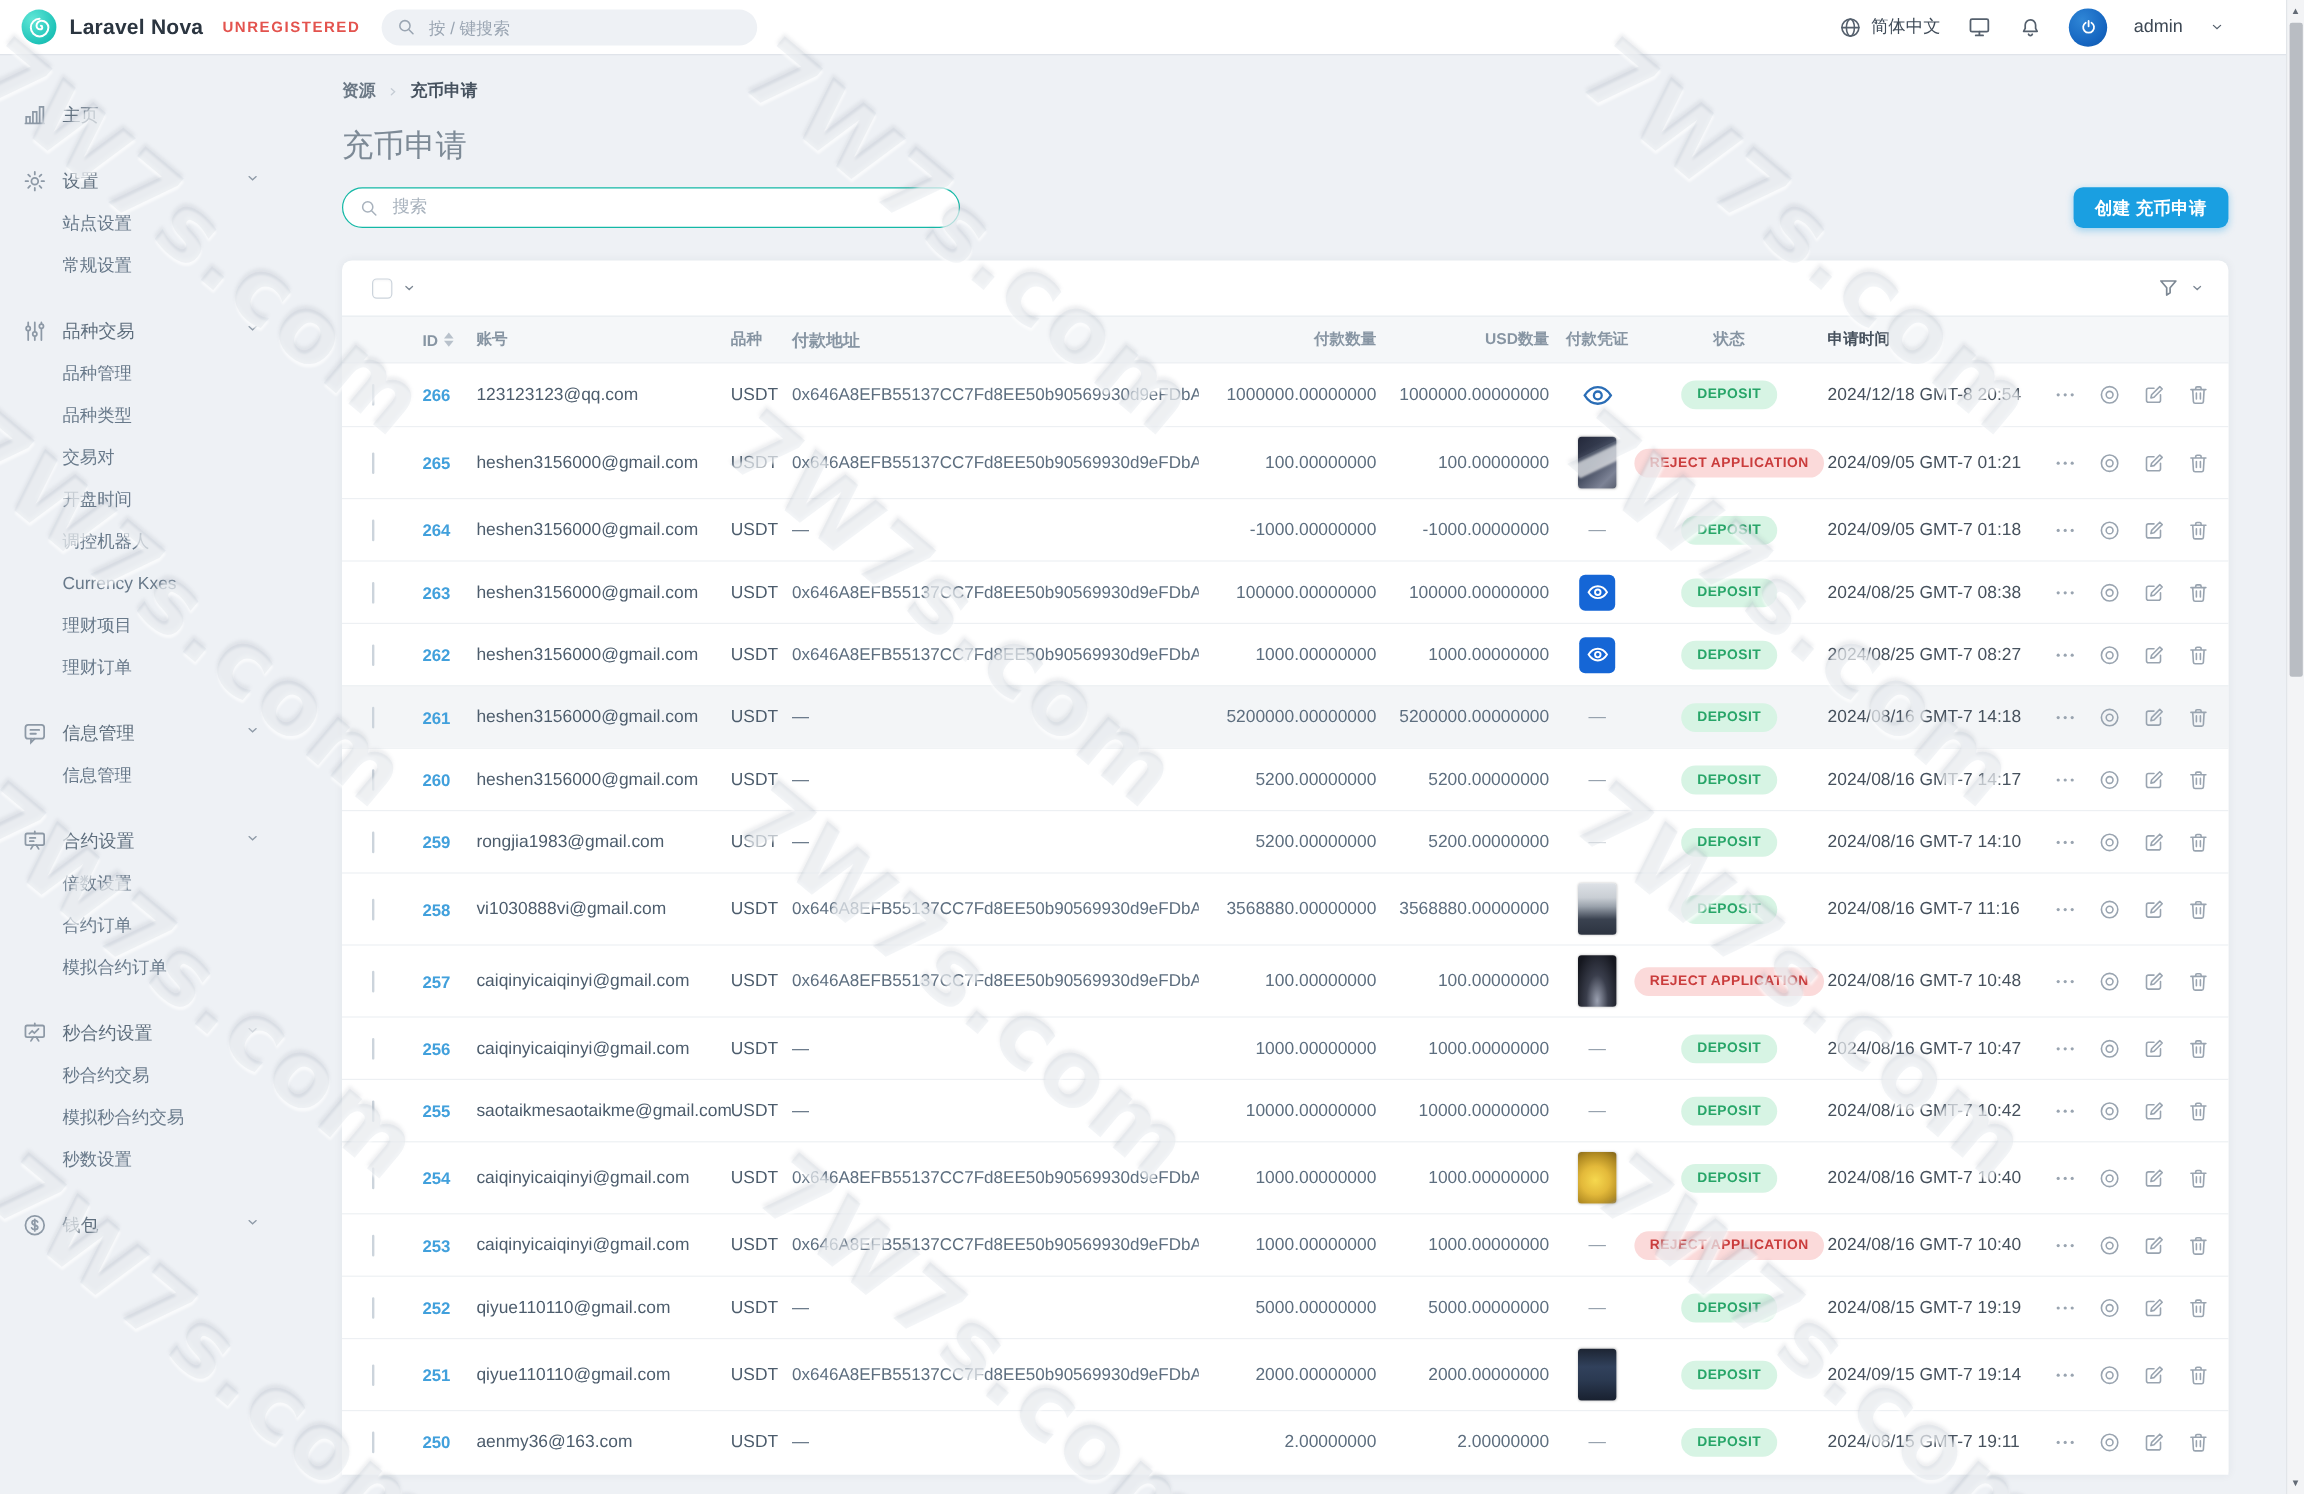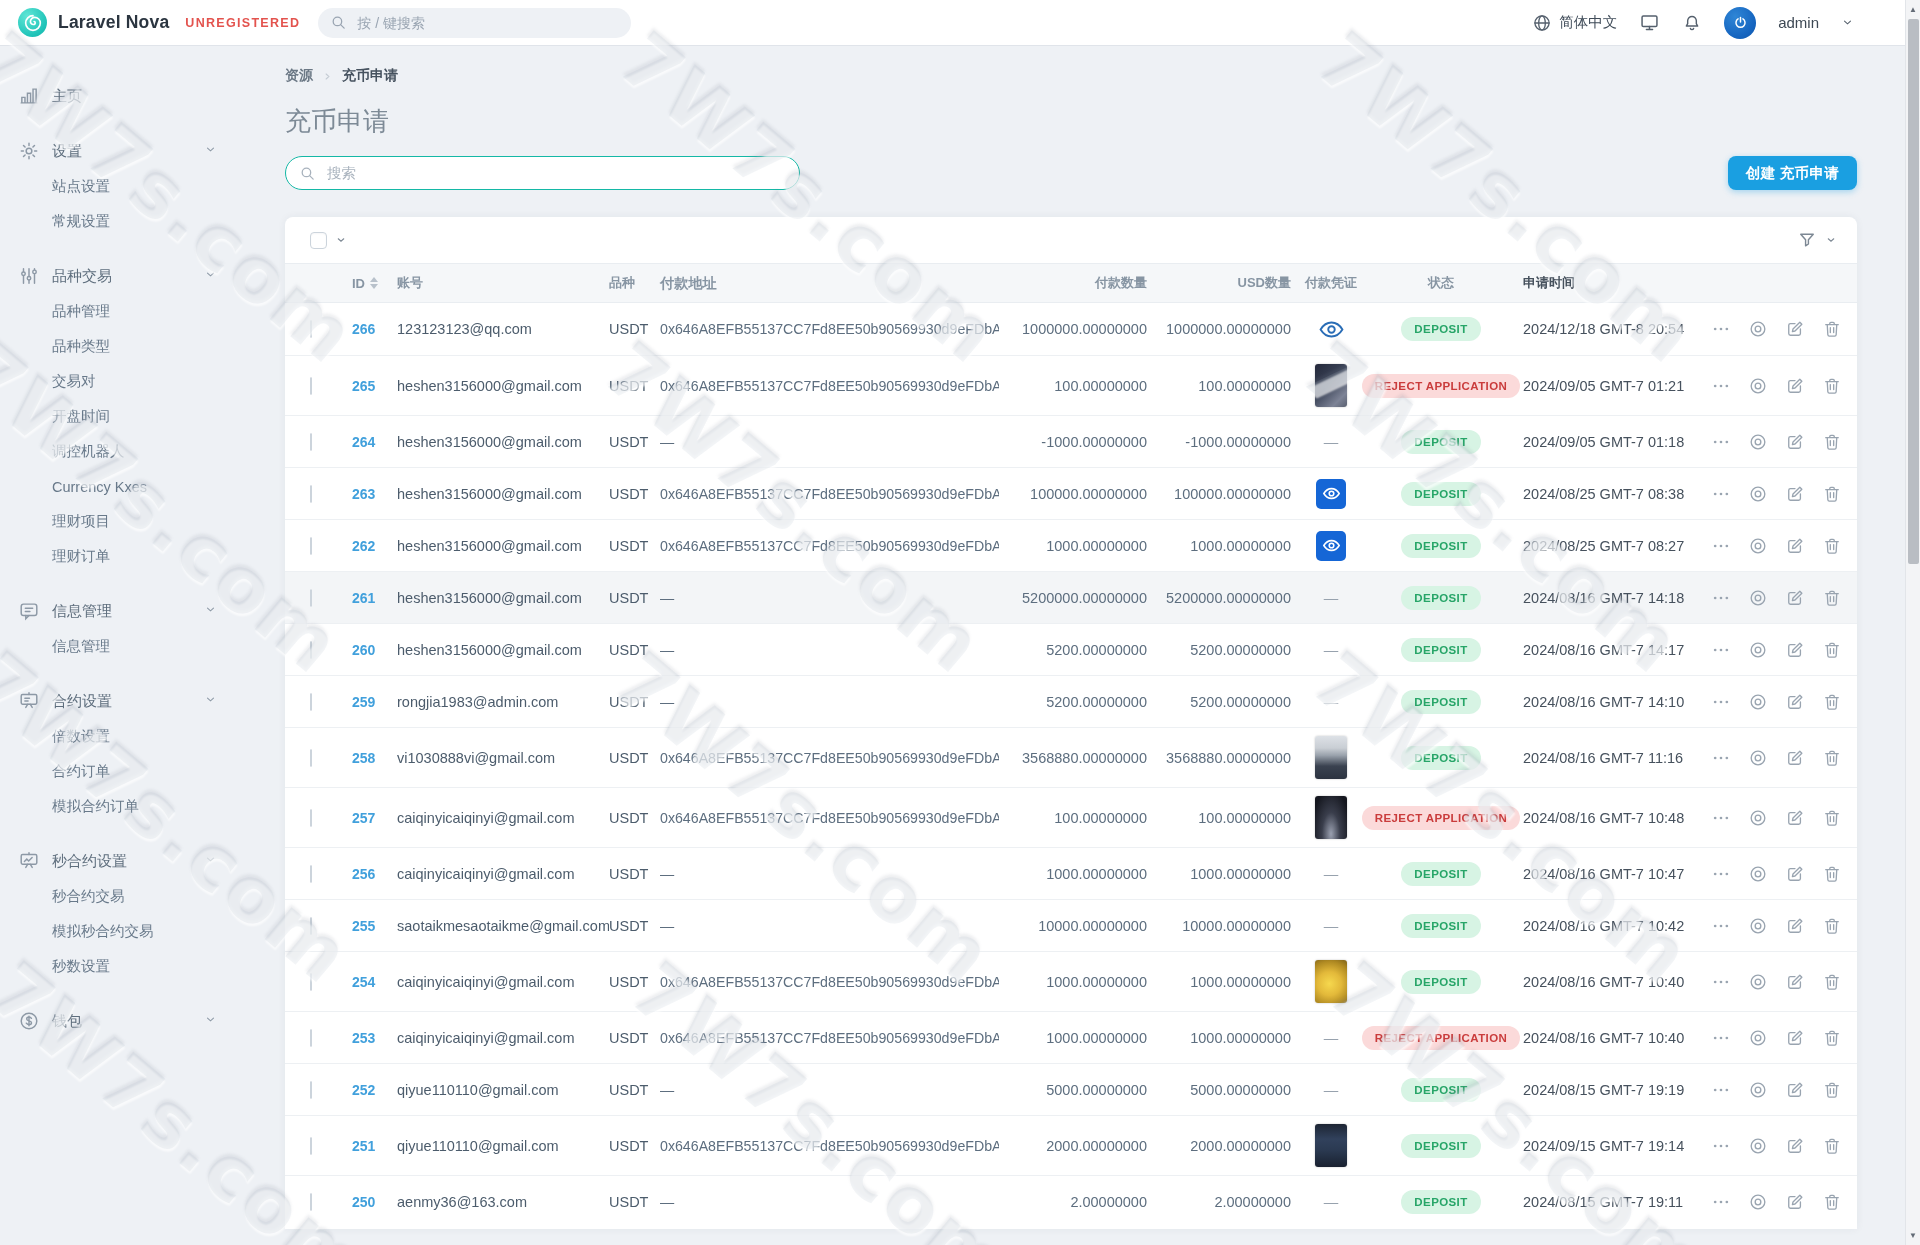--- a/index.html
+++ b/index.html
@@ -731,21 +731,21 @@
             <span class="icn">
               <svg width="20" height="20" viewBox="0 0 24 24" fill="none" stroke="currentColor" stroke-width="1.6" stroke-linecap="round">
                 <path d="M4.5 6.8h15M9.3 6.8V5.4c0-.7.6-1.3 1.3-1.3h2.8c.7 0 1.3.6 1.3 1.3v1.4M6.3 6.8l.7 12.1c.1.9.8 1.6 1.7 1.6h6.6c.9 0 1.6-.7 1.7-1.6l.7-12.1M10 10.3v5.9M14 10.3v5.9"></path>
               </svg>
             </span>
           </span>
         </div>
         <div class="row">
           <span><span class="cb"></span></span>
           <span class="id-link">259</span>
-          <span class="acct">rongjia1983@admin.com</span>
+          <span class="acct">rongjia1983@gmail.com</span>
           <span class="sym">USDT</span>
           <span class="addr">—</span>
           <span class="num">5200.00000000</span>
           <span class="num">5200.00000000</span>
           <span class="voucher">
             <span class="dash">—</span>
           </span>
           <span class="status">
             <span class="badge green">DEPOSIT</span>
           </span>

